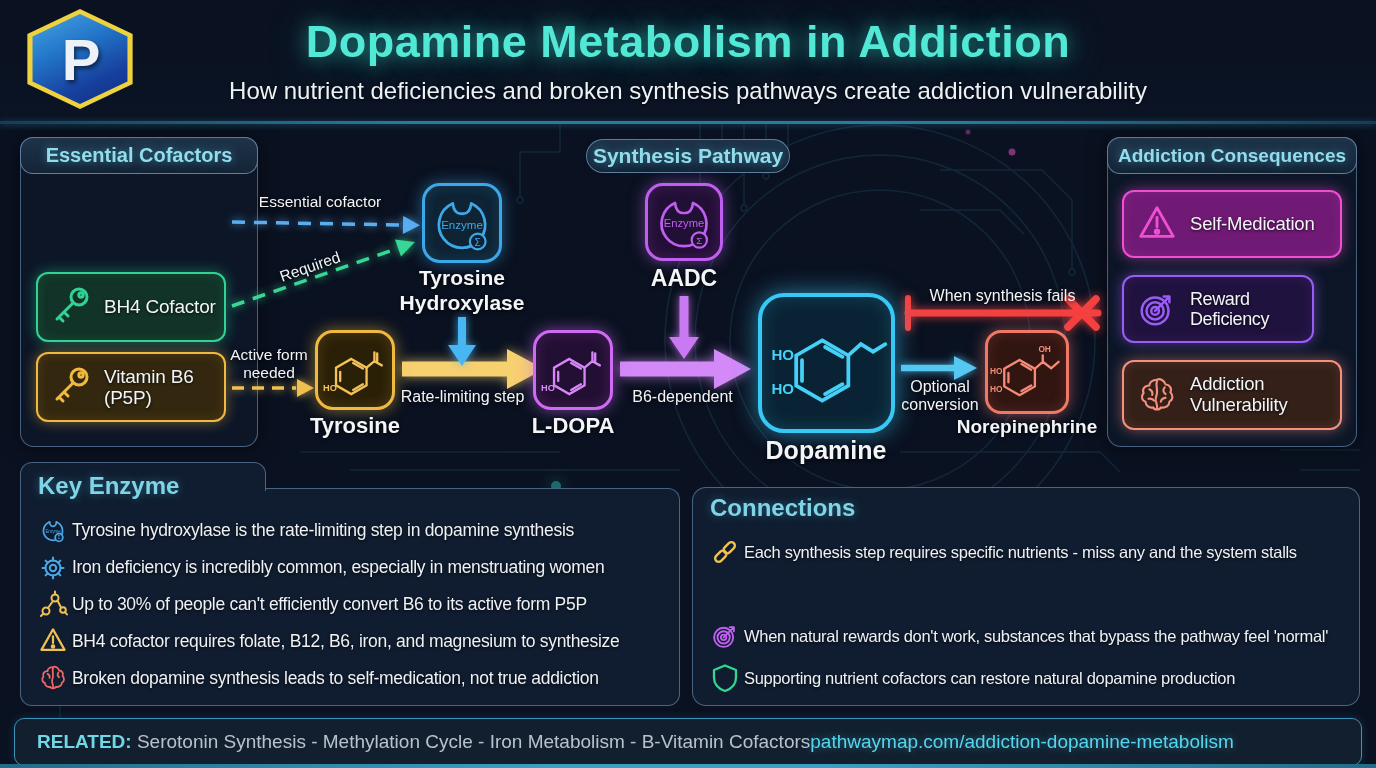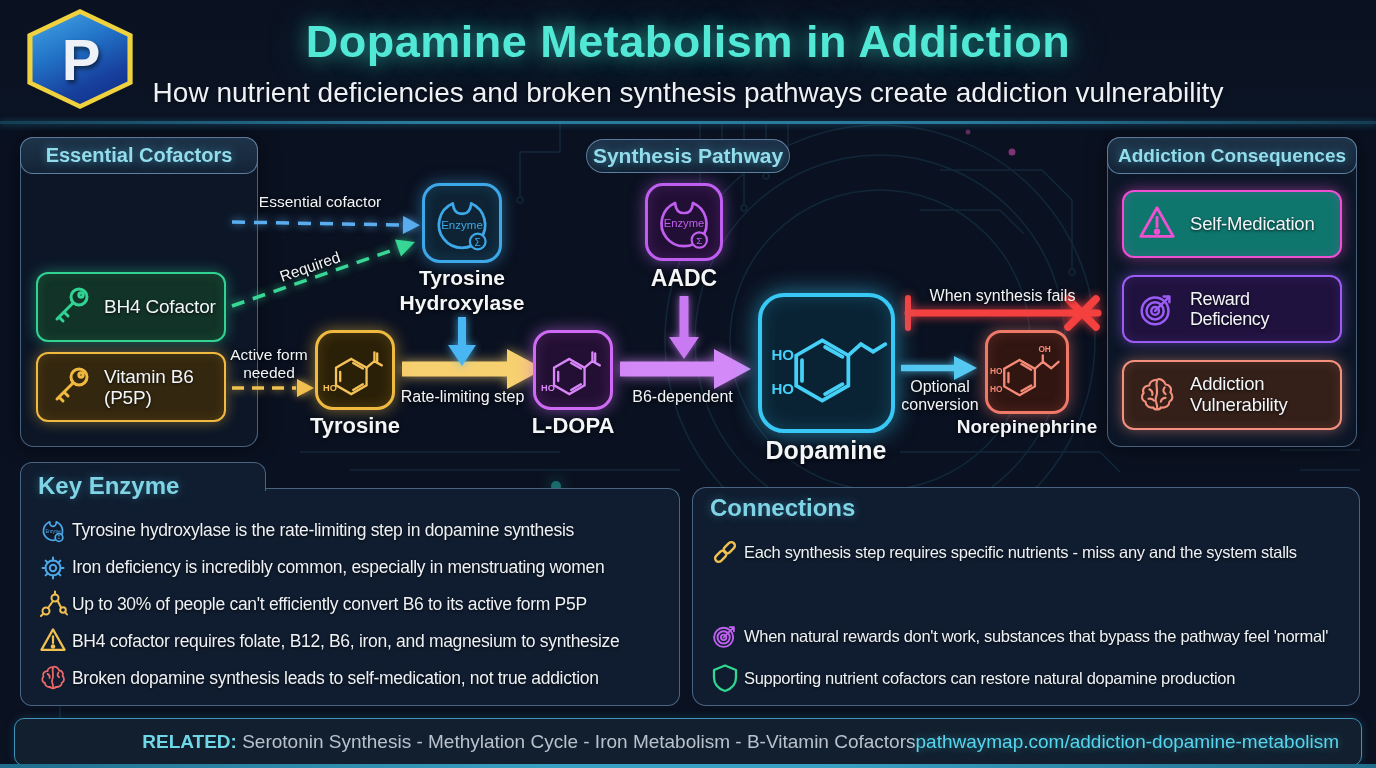--- a/index.html
+++ b/index.html
@@ -28,21 +28,21 @@
   .logo-inner { width:101px; height:90px;
     clip-path:polygon(50% 0,97% 25%,97% 75%,50% 100%,3% 75%,3% 25%);
     background:linear-gradient(155deg,#47a6e4 0%,#2274c8 38%,#173f9d 72%,#0f2f82 100%);
     display:flex; align-items:center; justify-content:center; }
   .logo-p { font-size:58px; font-weight:bold; color:#eef1f6;
     text-shadow:2px 3px 4px rgba(0,0,0,.55); letter-spacing:-2px; }
   .title { position:absolute; left:0; right:0; top:16px; text-align:center;
     font-size:45px; font-weight:bold; color:#52e8d6; letter-spacing:.5px;
     text-shadow:0 0 18px rgba(60,225,205,.55), 0 0 40px rgba(60,225,205,.35); }
   .subtitle { position:absolute; left:0; right:0; top:77px; text-align:center;
-    font-size:28px; color:#eef2f6; text-shadow:0 1px 3px rgba(0,0,0,.7); }
+    font-size:24px; color:#eef2f6; text-shadow:0 1px 3px rgba(0,0,0,.7); }
 
   
   .panel { position:absolute; border:1.5px solid rgba(120,158,196,.55); border-radius:14px;
     background:rgba(13,24,41,.78); box-shadow:0 0 20px rgba(0,0,0,.5); z-index:2; }
   .chip { position:absolute; left:-1px; right:-1px; top:-1px; height:37px;
     background:linear-gradient(180deg,#1e3349,#142437);
     border:1.5px solid rgba(135,175,214,.62); border-radius:13px;
     display:flex; align-items:center; justify-content:center;
     font-weight:bold; color:#93dcec; font-size:20px;
     text-shadow:0 0 10px rgba(90,205,235,.5); }
@@ -81,21 +81,21 @@
     text-shadow:0 0 10px rgba(80,200,230,.4); z-index:5; }
   .fact,.conn { position:absolute; display:flex; align-items:center; gap:4px;
     height:32px; color:#eef1f5; z-index:5; text-shadow:0 1px 3px rgba(0,0,0,.8); }
   .fact { font-size:17.5px; letter-spacing:-0.3px; white-space:nowrap; }
   .conn { font-size:16.5px; letter-spacing:-0.3px; white-space:nowrap; }
   .ficon { flex:0 0 30px; display:flex; align-items:center; justify-content:center; }
 
   
   .footer { position:absolute; left:14px; top:718px; width:1348px; height:48px;
     background:rgba(19,33,48,.92); border:1.5px solid #3f93b8; border-radius:10px;
-    display:flex; align-items:center; justify-content:flex-end; padding:0 22px;
+    display:flex; align-items:center; justify-content:flex-start; padding:0 22px;
     z-index:6; box-shadow:0 0 10px rgba(40,140,180,.25); }
   .related { font-size:19px; color:#b9c2cc; }
   .related b { color:#6fd8e8; font-weight:bold; }
   .url { font-size:19px; color:#56d6ee; text-shadow:0 0 8px rgba(70,210,235,.45); }
   .bottom-edge { position:absolute; left:0; bottom:0; width:1376px; height:4px;
     background:linear-gradient(90deg,#1f6d8c,#38a0c2 40%,#38a0c2 60%,#1f6d8c); z-index:7; }
 
   .abs { position:absolute; }
   .no-ptr { pointer-events:none; }
 </style>
@@ -310,32 +310,32 @@
   <div class="lbl edge-label" style="left:224px;top:346px;width:90px">Active form needed</div>
   <div class="lbl edge-label" style="left:390px;top:388px;width:145px;font-size:16px">Rate-limiting step</div>
   <div class="lbl edge-label" style="left:615px;top:388px;width:135px;font-size:16px">B6-dependent</div>
   <div class="lbl edge-label" style="left:915px;top:287px;width:175px;font-size:16px">When synthesis fails</div>
   <div class="lbl edge-label" style="left:888px;top:378px;width:104px;font-size:16px">Optional conversion</div>
 
   <section class="panel" style="left:1107px;top:137px;width:250px;height:310px">
     <div class="chip" style="font-size:19px">Addiction Consequences</div>
   </section>
 
-  <div class="card" style="left:1122px;top:190px;width:220px;height:68px;border:2px solid #ef4fd2;background:#0f766e;box-shadow:0 0 14px rgba(239,79,210,.5), inset 0 0 12px rgba(239,79,210,.15)">
+  <div class="card" style="left:1122px;top:190px;width:220px;height:68px;border:2px solid #ef4fd2;background:#701a75;box-shadow:0 0 14px rgba(239,79,210,.5), inset 0 0 12px rgba(239,79,210,.15)">
     <span class="cicon" style="color:#ef4fd2">
       <svg width="42" height="42" viewBox="0 0 44 44" stroke="currentColor" fill="none" stroke-width="3" stroke-linejoin="round" stroke-linecap="round">
         <path d="M22,5 L39,35 H5 Z"></path>
           <path d="M22,15 V25"></path>
           <circle cx="22" cy="30" r="1.8" fill="currentColor"></circle>
       </svg>
     </span>
     <span class="clabel" style="font-size:18.5px">Self-Medication</span>
   </div>
 
-  <div class="card" style="left:1122px;top:275px;width:220px;height:68px;border:2px solid #9b5cf6;background:#20123e;box-shadow:0 0 14px rgba(155,92,246,.5), inset 0 0 12px rgba(155,92,246,.15)">
+  <div class="card" style="left:1122px;top:275px;width:192px;height:68px;border:2px solid #9b5cf6;background:#20123e;box-shadow:0 0 14px rgba(155,92,246,.5), inset 0 0 12px rgba(155,92,246,.15)">
     <span class="cicon" style="color:#9b5cf6">
       <svg width="42" height="42" viewBox="0 0 44 44" stroke="currentColor" fill="none" stroke-width="2.6" stroke-linecap="round">
         <circle cx="20" cy="24" r="14"></circle>
           <circle cx="20" cy="24" r="9"></circle>
           <circle cx="20" cy="24" r="4"></circle>
         <path d="M20,24 L35,9 M35,9 V15 M35,9 H29"></path>
       </svg>
     </span>
     <span class="clabel" style="font-size:18px;letter-spacing:-0.4px">Reward Deficiency</span>
   </div>

